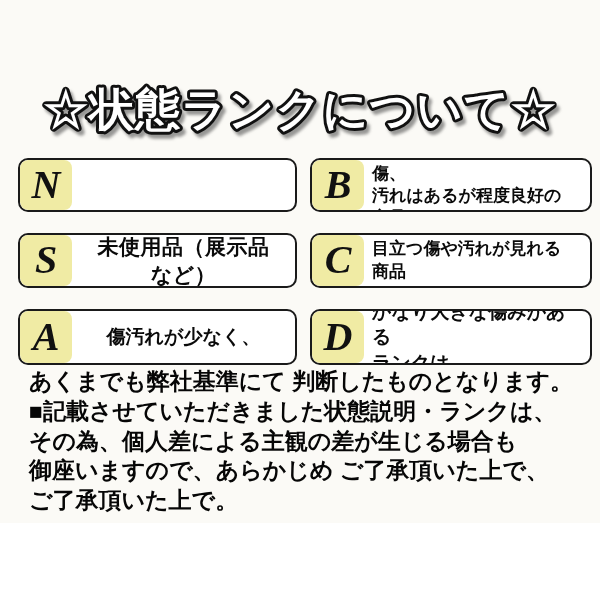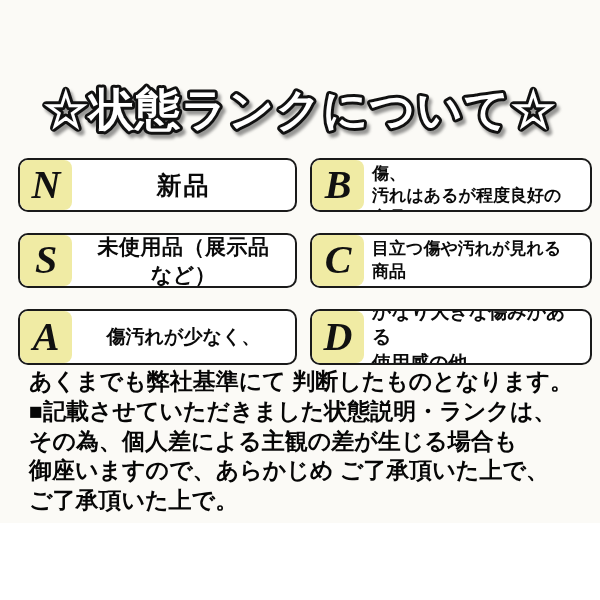--- a/index.html
+++ b/index.html
@@ -81,23 +81,20 @@
     <div class="title-wrap">
       <svg class="title-svg" width="600" height="62">
         <text class="title-text" x="300" y="47" text-anchor="middle">☆状態ランクについて☆</text>
       </svg>
     </div>
 
     <div class="rank-grid">
 
       <div class="rank-box">
         <div class="rank-letter">N</div>
-        <div class="rank-desc center fs-lg">
-          <span>新品</span>
-        </div>
       </div>
 
       <div class="rank-box">
         <div class="rank-letter">B</div>
         <div class="rank-desc left fs-sm">
           <span>程よい使用感や多少の傷、</span>
           <span>汚れはあるが程度良好の商品</span>
         </div>
       </div>
 
@@ -119,21 +116,21 @@
         <div class="rank-letter">A</div>
         <div class="rank-desc center fs-sm2">
           <span>傷汚れが少なく、</span>
         </div>
       </div>
 
       <div class="rank-box">
         <div class="rank-letter">D</div>
         <div class="rank-desc left fs-sm2">
           <span>かなり大きな傷みがある</span>
-          <span>使用感の他</span>
+          <span>ランクは</span>
         </div>
       </div>
 
     </div>
 
     <div class="disclaimer">
       <div>あくまでも弊社基準にて 判断したものとなります。</div>
       <div>■記載させていただきました状態説明・ランクは、</div>
       <div>その為、個人差による主観の差が生じる場合も</div>
       <div>御座いますので、あらかじめ ご了承頂いた上で、</div>

